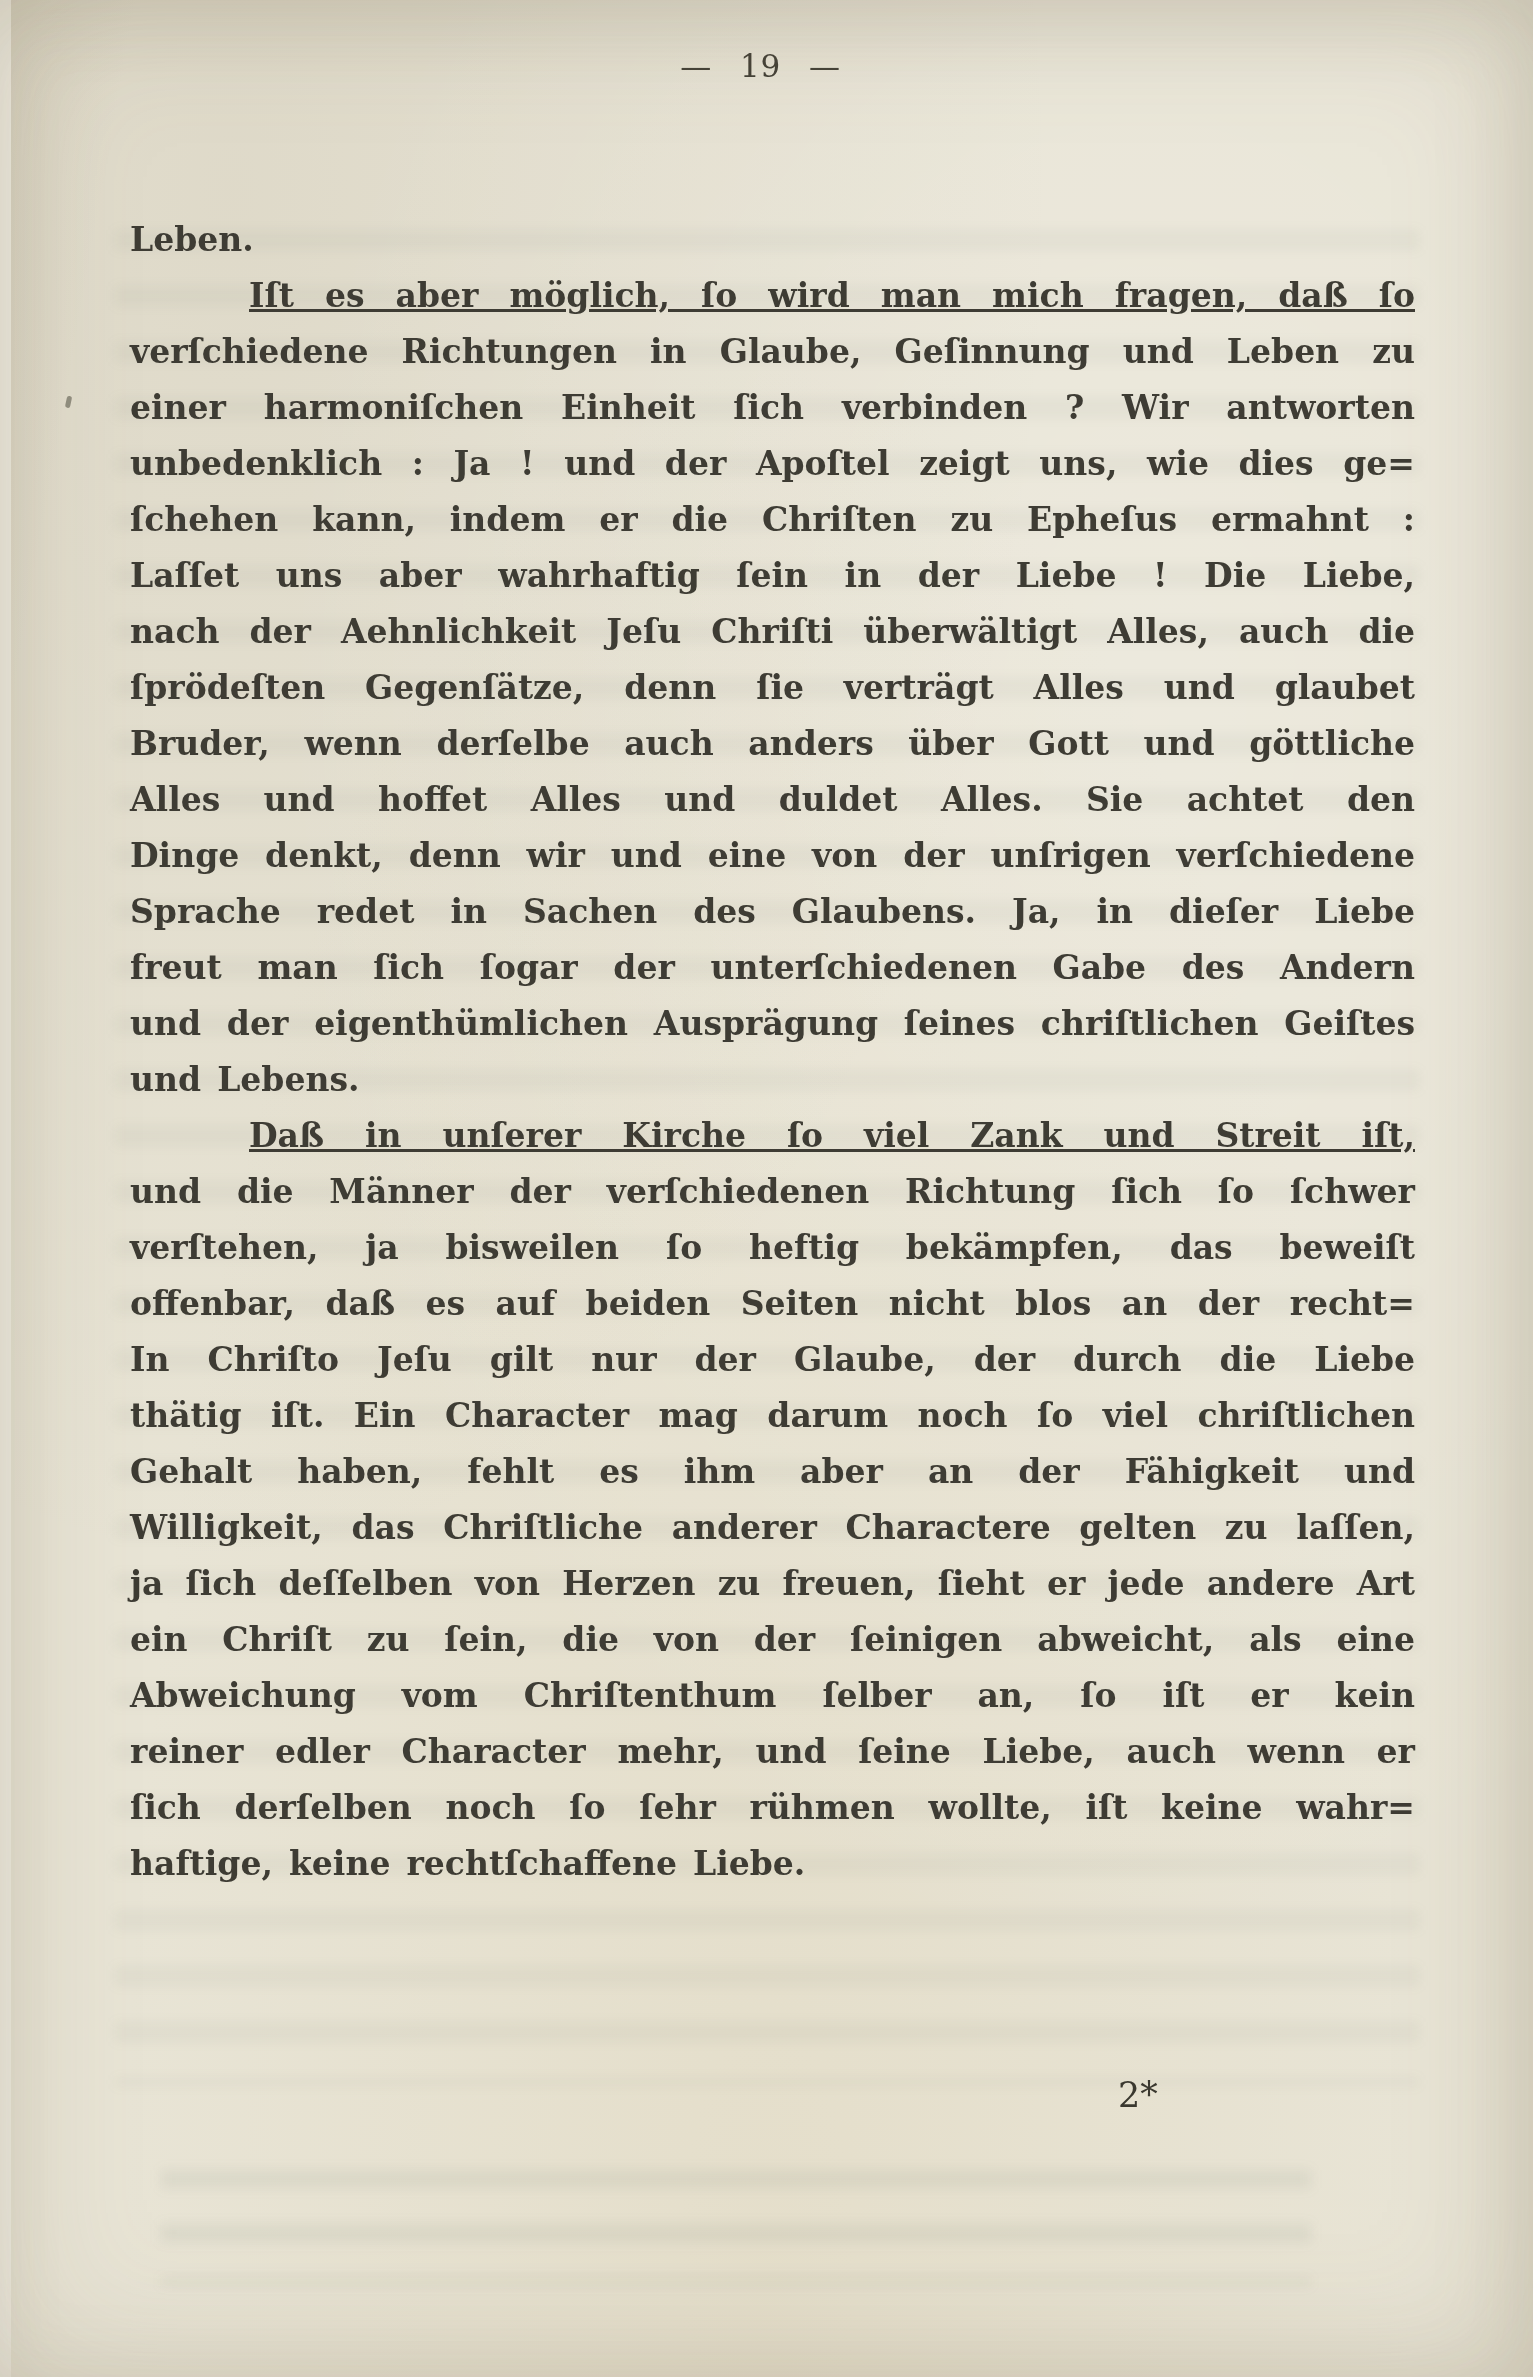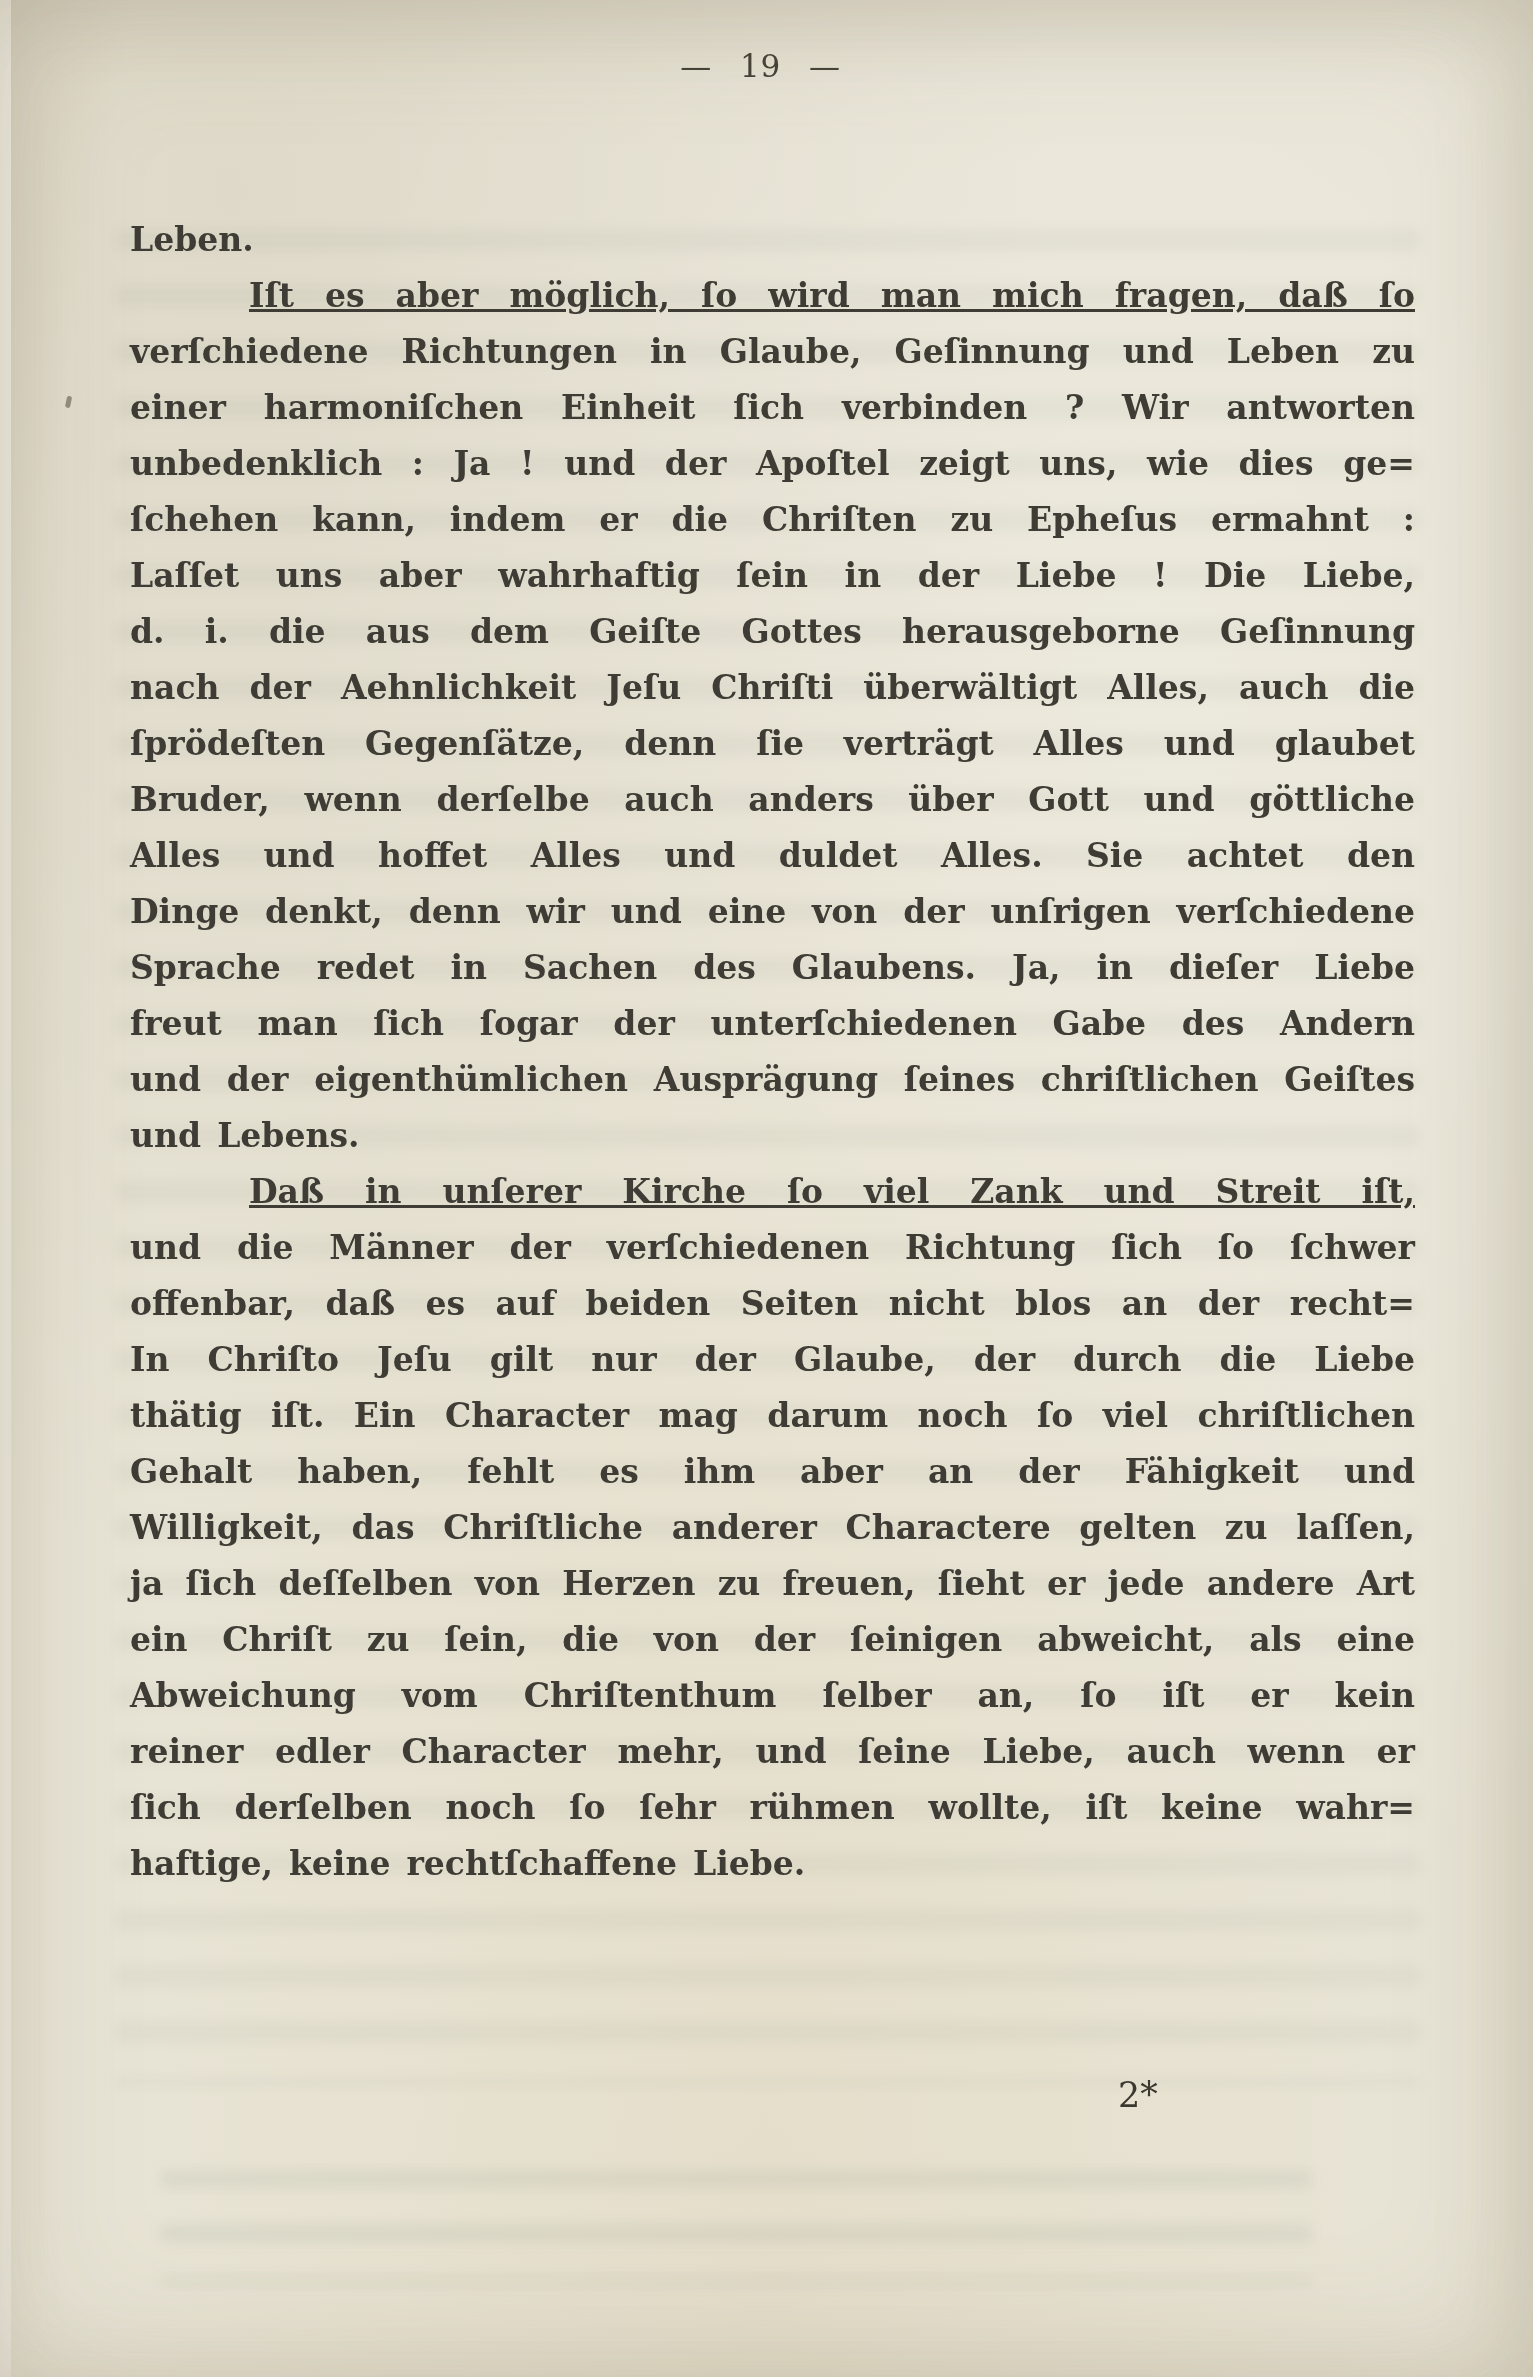--- a/index.html
+++ b/index.html
@@ -125,32 +125,32 @@
 <div class="margin-speck"></div>
 
 <div class="text-block">
     <div class="line last">Leben.</div>
     <div class="line indent">Iſt es aber möglich, ſo wird man mich fragen, daß ſo</div>
     <div class="line">verſchiedene Richtungen in Glaube, Geſinnung und Leben zu</div>
     <div class="line">einer harmoniſchen Einheit ſich verbinden ? Wir antworten</div>
     <div class="line">unbedenklich : Ja ! und der Apoſtel zeigt uns, wie dies ge=</div>
     <div class="line">ſchehen kann, indem er die Chriſten zu Epheſus ermahnt :</div>
     <div class="line">Laſſet uns aber wahrhaftig ſein in der Liebe ! Die Liebe,</div>
-    <div class="line">d. i. die aus dem Geiſte Gottes herausgeborne Geſinnung</div>
     <div class="line">nach der Aehnlichkeit Jeſu Chriſti überwältigt Alles, auch die</div>
     <div class="line">ſprödeſten Gegenſätze, denn ſie verträgt Alles und glaubet</div>
     <div class="line">Bruder, wenn derſelbe auch anders über Gott und göttliche</div>
     <div class="line">Alles und hoffet Alles und duldet Alles. Sie achtet den</div>
     <div class="line">Dinge denkt, denn wir und eine von der unſrigen verſchiedene</div>
     <div class="line">Sprache redet in Sachen des Glaubens. Ja, in dieſer Liebe</div>
     <div class="line">freut man ſich ſogar der unterſchiedenen Gabe des Andern</div>
     <div class="line">und der eigenthümlichen Ausprägung ſeines chriſtlichen Geiſtes</div>
     <div class="line last">und Lebens.</div>
     <div class="line indent">Daß in unſerer Kirche ſo viel Zank und Streit iſt,</div>
     <div class="line">und die Männer der verſchiedenen Richtung ſich ſo ſchwer</div>
+    <div class="line">verſtehen, ja bisweilen ſo heftig bekämpfen, das beweiſt</div>
     <div class="line">offenbar, daß es auf beiden Seiten nicht blos an der recht=</div>
     <div class="line">In Chriſto Jeſu gilt nur der Glaube, der durch die Liebe</div>
     <div class="line">thätig iſt. Ein Character mag darum noch ſo viel chriſtlichen</div>
     <div class="line">Gehalt haben, fehlt es ihm aber an der Fähigkeit und</div>
     <div class="line">Willigkeit, das Chriſtliche anderer Charactere gelten zu laſſen,</div>
     <div class="line">ja ſich deſſelben von Herzen zu freuen, ſieht er jede andere Art</div>
     <div class="line">ein Chriſt zu ſein, die von der ſeinigen abweicht, als eine</div>
     <div class="line">Abweichung vom Chriſtenthum ſelber an, ſo iſt er kein</div>
     <div class="line">reiner edler Character mehr, und ſeine Liebe, auch wenn er</div>
     <div class="line">ſich derſelben noch ſo ſehr rühmen wollte, iſt keine wahr=</div>

